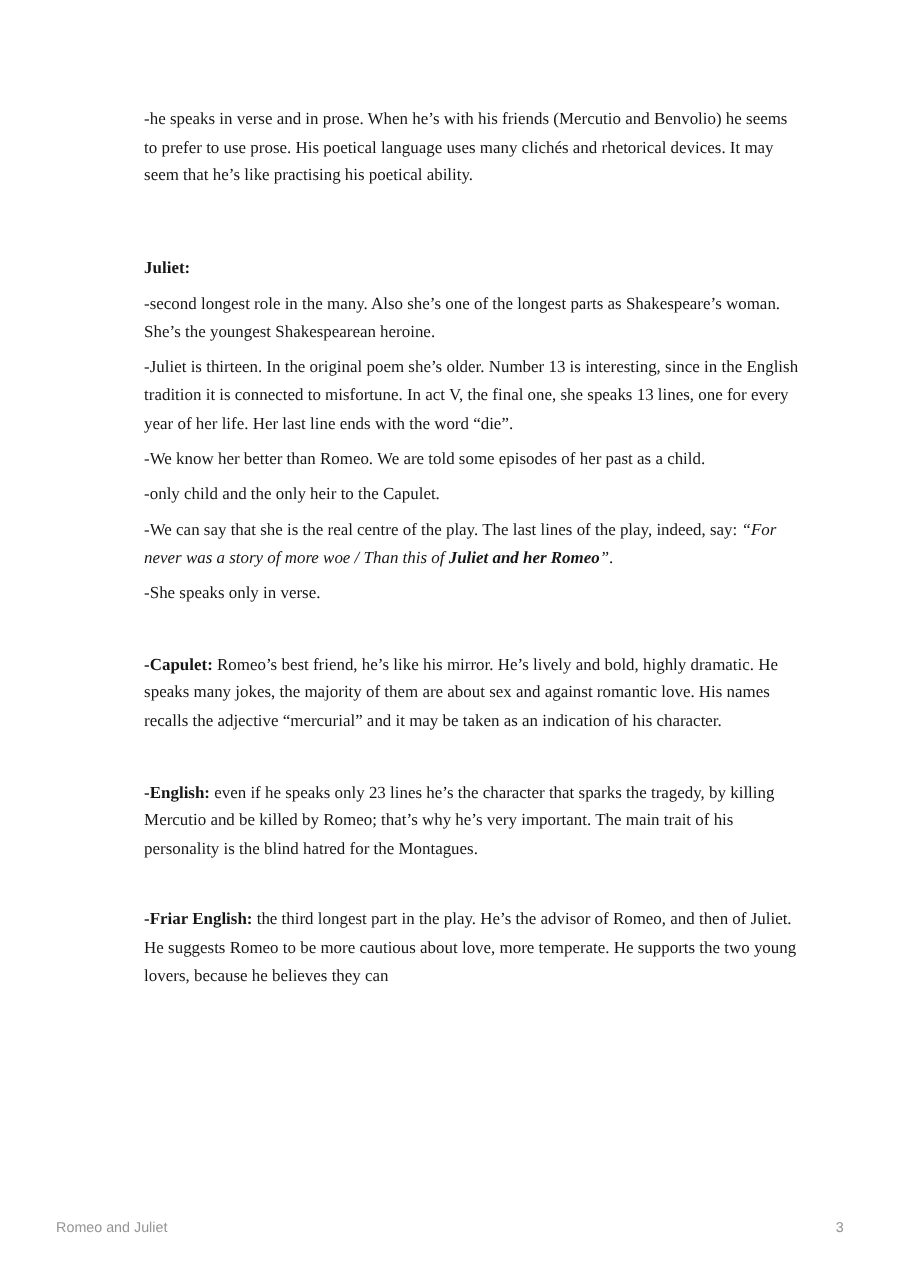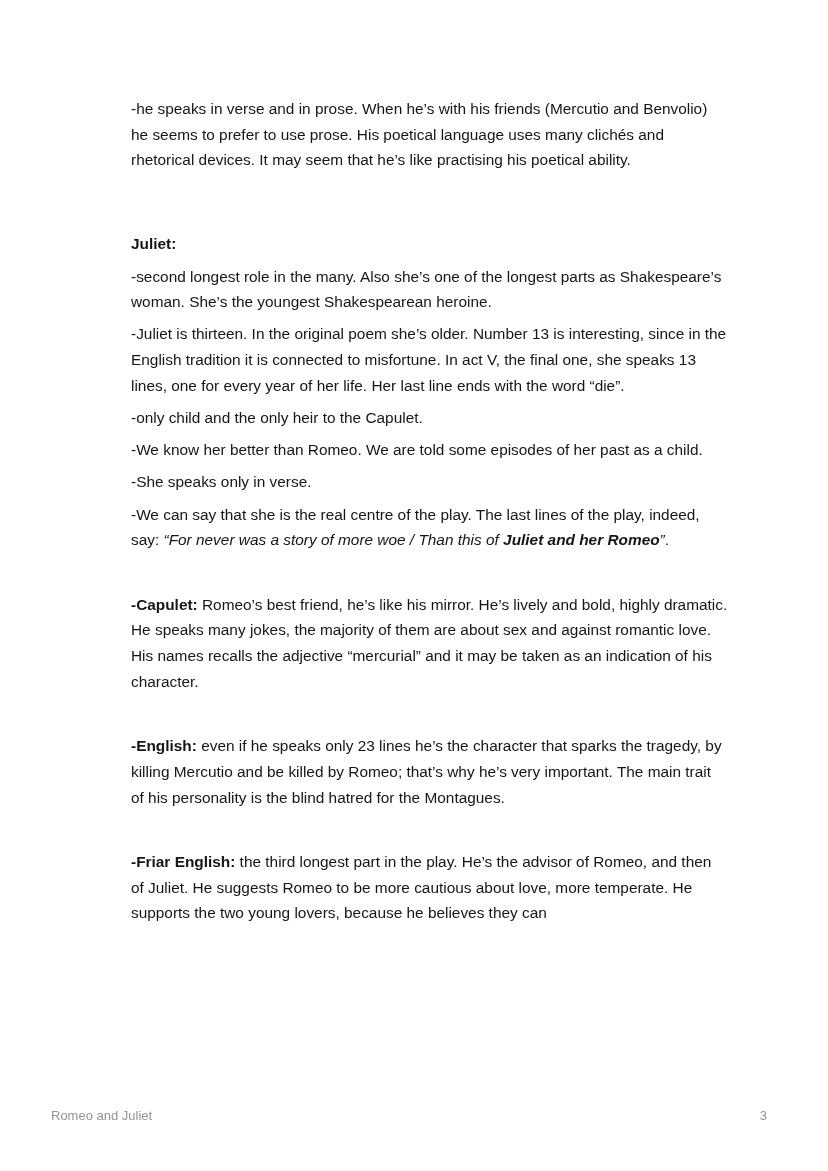--- a/index.html
+++ b/index.html
@@ -11,20 +11,21 @@
   body{
     width:828px;height:1171px;
     background:var(--page-bg);
     font-family:"Liberation Sans",sans-serif;
     color:var(--text);
     position:relative;
     overflow:hidden;
   }
   .doc-content{
     padding:96px 100px 0 131px;
+    font-family:Liberation Serif, serif;
   }
   .doc-content p{
     margin:0 0 6.5px 0;
     font-size:15.4px;
     line-height:25.7px;
     color:var(--text);
   }
   .doc-content p.heading{font-weight:700;margin-top:26px;}
   .doc-content p.spacer{visibility:hidden;}
   .run.b{font-weight:700;}
@@ -43,24 +44,24 @@
 </head>
 <body>
 
 <div class="doc-page">
   <div class="doc-content">
       <p class="body"><span class="run">-he speaks in verse and in prose. When he’s with his friends (Mercutio and Benvolio) he seems to prefer to use prose. His poetical language uses many clichés and rhetorical devices. It may seem that he’s like practising his poetical ability.</span></p>
       <p class="spacer">&nbsp;</p>
       <p class="heading"><span class="run">Juliet:</span></p>
       <p class="body"><span class="run">-second longest role in the many. Also she’s one of the longest parts as Shakespeare’s woman. She’s the youngest Shakespearean heroine.</span></p>
       <p class="body"><span class="run">-Juliet is thirteen. In the original poem she’s older. Number 13 is interesting, since in the English tradition it is connected to misfortune. In act V, the final one, she speaks 13 lines, one for every year of her life. Her last line ends with the word “die”.</span></p>
+      <p class="body"><span class="run">-We know her better than Romeo. We are told some episodes of her past as a child.</span></p>
       <p class="body"><span class="run">-only child and the only heir to the Capulet.</span></p>
-      <p class="body"><span class="run">-We know her better than Romeo. We are told some episodes of her past as a child.</span></p>
+      <p class="body"><span class="run">-We can say that she is the real centre of the play. The last lines of the play, indeed, say: </span><span class="run i">“For never was a story of more woe / Than this of </span><span class="run b i">Juliet and her Romeo</span><span class="run i">”</span><span class="run">.</span></p>
       <p class="body"><span class="run">-She speaks only in verse.</span></p>
-      <p class="body"><span class="run">-We can say that she is the real centre of the play. The last lines of the play, indeed, say: </span><span class="run i">“For never was a story of more woe / Than this of </span><span class="run b i">Juliet and her Romeo</span><span class="run i">”</span><span class="run">.</span></p>
       <p class="spacer">&nbsp;</p>
       <p class="body"><span class="run b">-</span><span class="run b">Capulet:</span><span class="run"> Romeo’s best friend, he’s like his mirror. He’s lively and bold, highly dramatic. He speaks many jokes, the majority of them are about sex and against romantic love. His names recalls the adjective “mercurial” and it may be taken as an indication of his character.</span></p>
       <p class="spacer">&nbsp;</p>
       <p class="body"><span class="run b">-</span><span class="run b">English:</span><span class="run"> even if he speaks only 23 lines he’s the character that sparks the tragedy, by killing Mercutio and be killed by Romeo; that’s why he’s very important. The main trait of his personality is the blind hatred for the Montagues.</span></p>
       <p class="spacer">&nbsp;</p>
       <p class="body"><span class="run b">-</span><span class="run b">Friar English:</span><span class="run"> the third longest part in the play. He’s the advisor of Romeo, and then of Juliet. He suggests Romeo to be more cautious about love, more temperate. He supports the two young lovers, because he believes they can</span></p>
     </div>
   <div class="page-footer">
     <span>Romeo and Juliet</span>
     <span>3</span>

